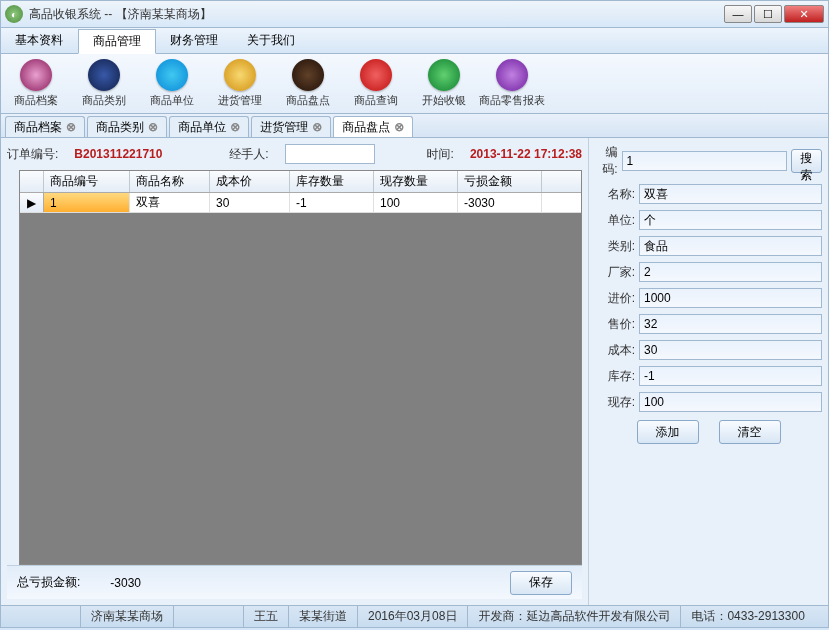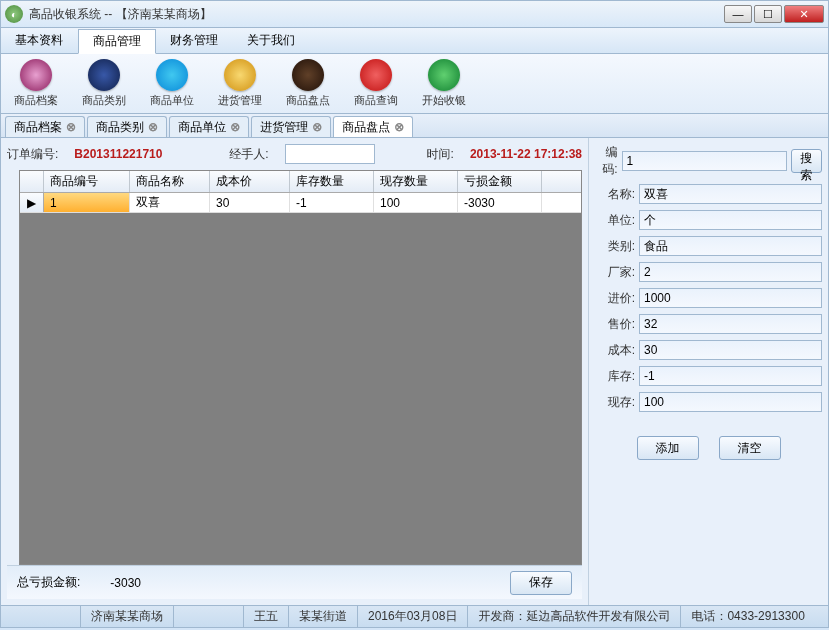--- a/index.html
+++ b/index.html
@@ -45,21 +45,21 @@
 
 .c1 { width: 24px; } .c2 { width: 86px; } .c3 { width: 80px; } .c4 { width: 80px; } .c5 { width: 84px; } .c6 { width: 84px; } .c7 { width: 84px; }
 
 .bottom-bar { height: 34px; background: linear-gradient(#e2edf9,#f4f8fe); display: flex; align-items: center; padding: 0 10px; border-top: 1px solid #c0d0e0; margin-top: auto; }
 .btn { height: 24px; padding: 0 18px; background: linear-gradient(#f8fbff,#d8e6f4); border: 1px solid #8aa8c8; border-radius: 3px; cursor: pointer; }
 
 .right-title { text-align: center; padding: 4px 0 10px; color: #333; }
 .form-row { display: flex; align-items: center; margin-bottom: 6px; }
 .form-label { width: 44px; text-align: right; padding-right: 4px; color: #333; }
 .form-input { flex: 1; height: 20px; border: 1px solid #a0b8d0; background: linear-gradient(#eaf2fc,#f4f8fe); padding: 0 4px; }
-.form-btns { display: flex; justify-content: center; gap: 20px; margin-top: 24px; }
+.form-btns { display: flex; justify-content: center; gap: 20px; margin-top: 8px; }
 
 .statusbar { height: 22px; background: linear-gradient(#d8e6f4,#c8dcf0); border: 1px solid #a0b8d0; border-top: none; display: flex; align-items: center; font-size: 11px; color: #333; }
 .status-seg { padding: 0 10px; border-right: 1px solid #a0b8d0; height: 100%; display: flex; align-items: center; }
 </style>
 </head>
 <body>
 
 <div class="titlebar">
   <div class="titlebar-icon">◐</div>
   <div class="titlebar-title">高品收银系统 -- 【济南某某商场】</div>
@@ -98,20 +98,24 @@
       <div class="tool-icon" style="background:radial-gradient(#604028,#201008)"></div>
       <div class="tool-label">商品盘点</div>
     </div>
   <div class="tool-btn">
       <div class="tool-icon" style="background:radial-gradient(#f06060,#c01010)"></div>
       <div class="tool-label">商品查询</div>
     </div>
   <div class="tool-btn">
       <div class="tool-icon" style="background:radial-gradient(#60d070,#108030)"></div>
       <div class="tool-label">开始收银</div>
+    </div>
+  <div class="tool-btn">
+      <div class="tool-icon" style="background:radial-gradient(#c080e0,#7020a0)"></div>
+      <div class="tool-label">商品零售报表</div>
     </div>
 </div>
 
 <div class="subtabs">
   <div class="subtab">
       <span>商品档案</span>
       <span class="subtab-close">⊗</span>
     </div>
   <div class="subtab">
       <span>商品类别</span>

